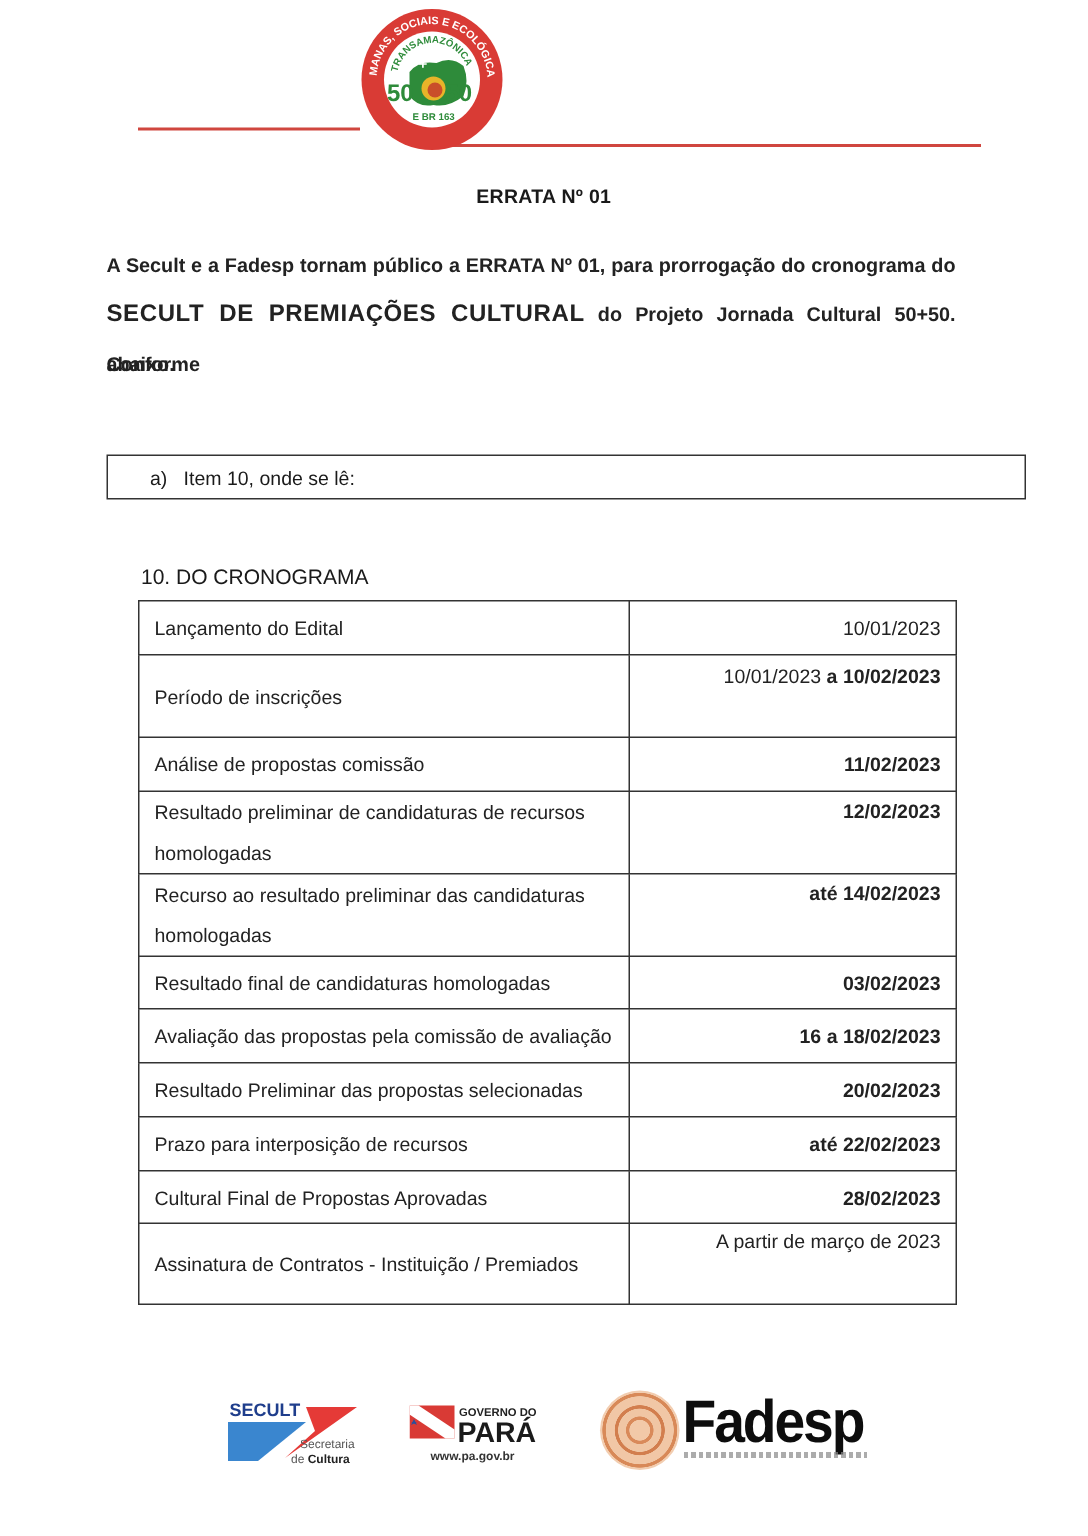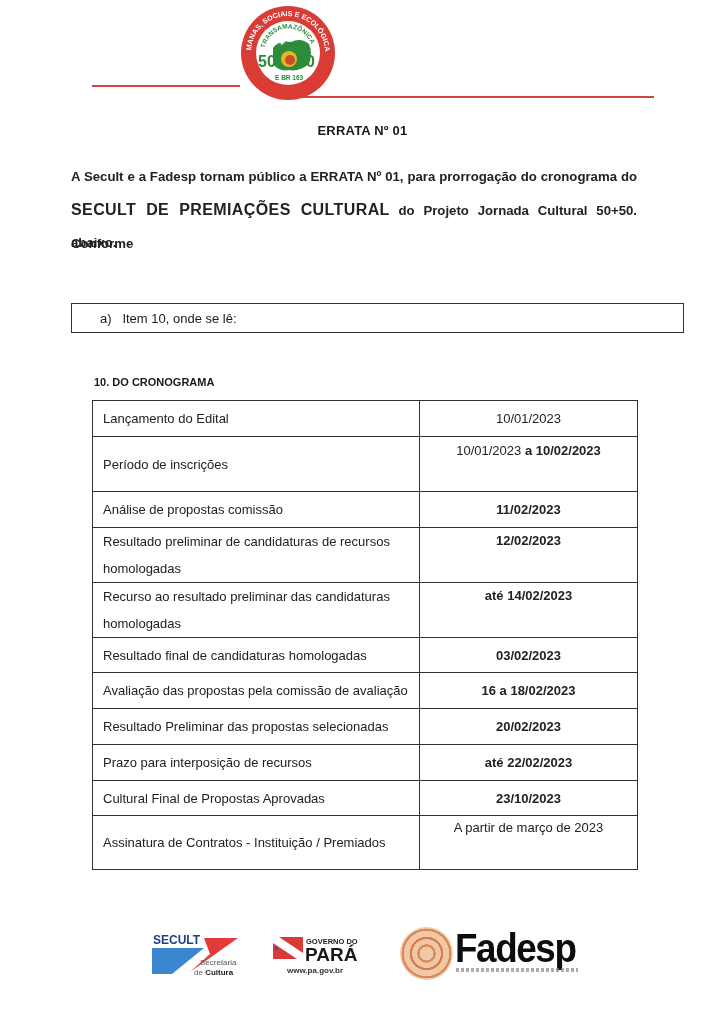--- a/index.html
+++ b/index.html
@@ -17,27 +17,27 @@
           font-size:13.2px; font-weight:bold; line-height:33px; text-align:justify;
           color:#222; }
   .para .big { font-size:16px; letter-spacing:0.4px; }
   .para .line { display:block; text-align:justify; text-align-last:justify; height:33px; }
   .para .line.last { text-align-last:left; }
 
   .boxed { position:absolute; left:71px; top:303px; width:613px; height:30px;
            border:1.5px solid #333; box-sizing:border-box; }
   .boxed span { position:absolute; left:28px; top:7px; font-size:13px; }
 
-  .section { position:absolute; left:94px; top:376px; font-weight:bold; font-size:11px; }
+  .section { position:absolute; left:94px; top:376px; font-weight:normal; font-size:14px; }
 
   table.crono { position:absolute; left:92px; top:400px; width:546px;
                 border-collapse:collapse; font-size:13px; }
   table.crono td { border:1.6px solid #333; padding:0 10px; vertical-align:top; color:#222; }
   table.crono td.c1 { width:306px; }
-  table.crono td.c2 { text-align:center; }
+  table.crono td.c2 { text-align:right; }
   .b { font-weight:bold; }
   .cell-txt { display:block; }
 
   
   .secult { position:absolute; left:152px; top:932px; width:90px; height:46px; }
   .para-logo { position:absolute; left:273px; top:935px; width:95px; height:42px; }
   .fadesp-circle { position:absolute; left:400px; top:927px; width:53px; height:53px;
                    border-radius:50%;
                    background: radial-gradient(circle at 50% 50%, #f2c9a8 0 18%, #d98a5a 19% 24%, #f0c6a4 25% 38%, #d27e4e 39% 44%, #f1c7a6 45% 60%, #d88958 61% 66%, #f2cdb0 67% 82%, #cf7a4a 83% 100%); }
   .fadesp-word { position:absolute; left:455px; top:926px; font-family:"Liberation Sans", sans-serif;
@@ -128,21 +128,21 @@
   <tr style="height:36px;">
     <td class="c1" style="vertical-align:middle;">Resultado Preliminar das propostas selecionadas</td>
     <td class="c2 b" style="vertical-align:middle;">20/02/2023</td>
   </tr>
   <tr style="height:36px;">
     <td class="c1" style="vertical-align:middle;">Prazo para interposição de recursos</td>
     <td class="c2 b" style="vertical-align:middle;">até 22/02/2023</td>
   </tr>
   <tr style="height:35px;">
     <td class="c1" style="vertical-align:middle;">Cultural Final de Propostas Aprovadas</td>
-    <td class="c2 b" style="vertical-align:middle;">23/10/2023</td>
+    <td class="c2 b" style="vertical-align:middle;">28/02/2023</td>
   </tr>
   <tr style="height:54px;">
     <td class="c1" style="vertical-align:middle;">Assinatura de Contratos - Instituição / Premiados</td>
     <td class="c2" style="padding-top:4px;">A partir de março de 2023</td>
   </tr>
 </tbody>
   </table>
 
 <svg class="secult" viewBox="0 0 90 46">
   <text x="1" y="12" font-size="12" font-weight="bold" fill="#1f3e8c" font-family="Liberation Sans, sans-serif">SECULT</text>

